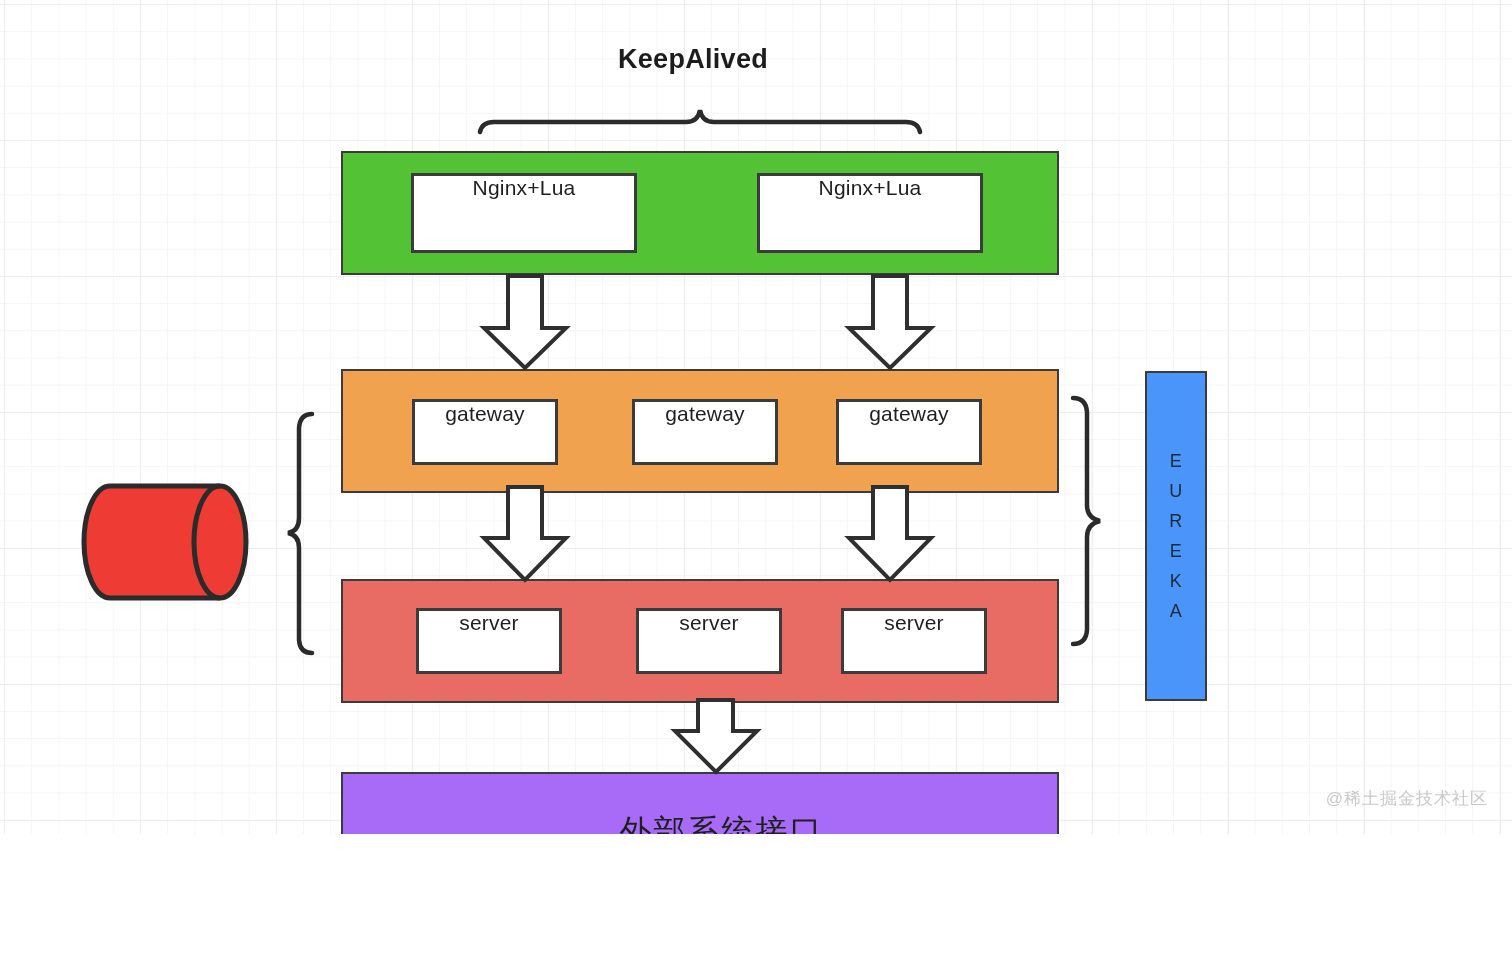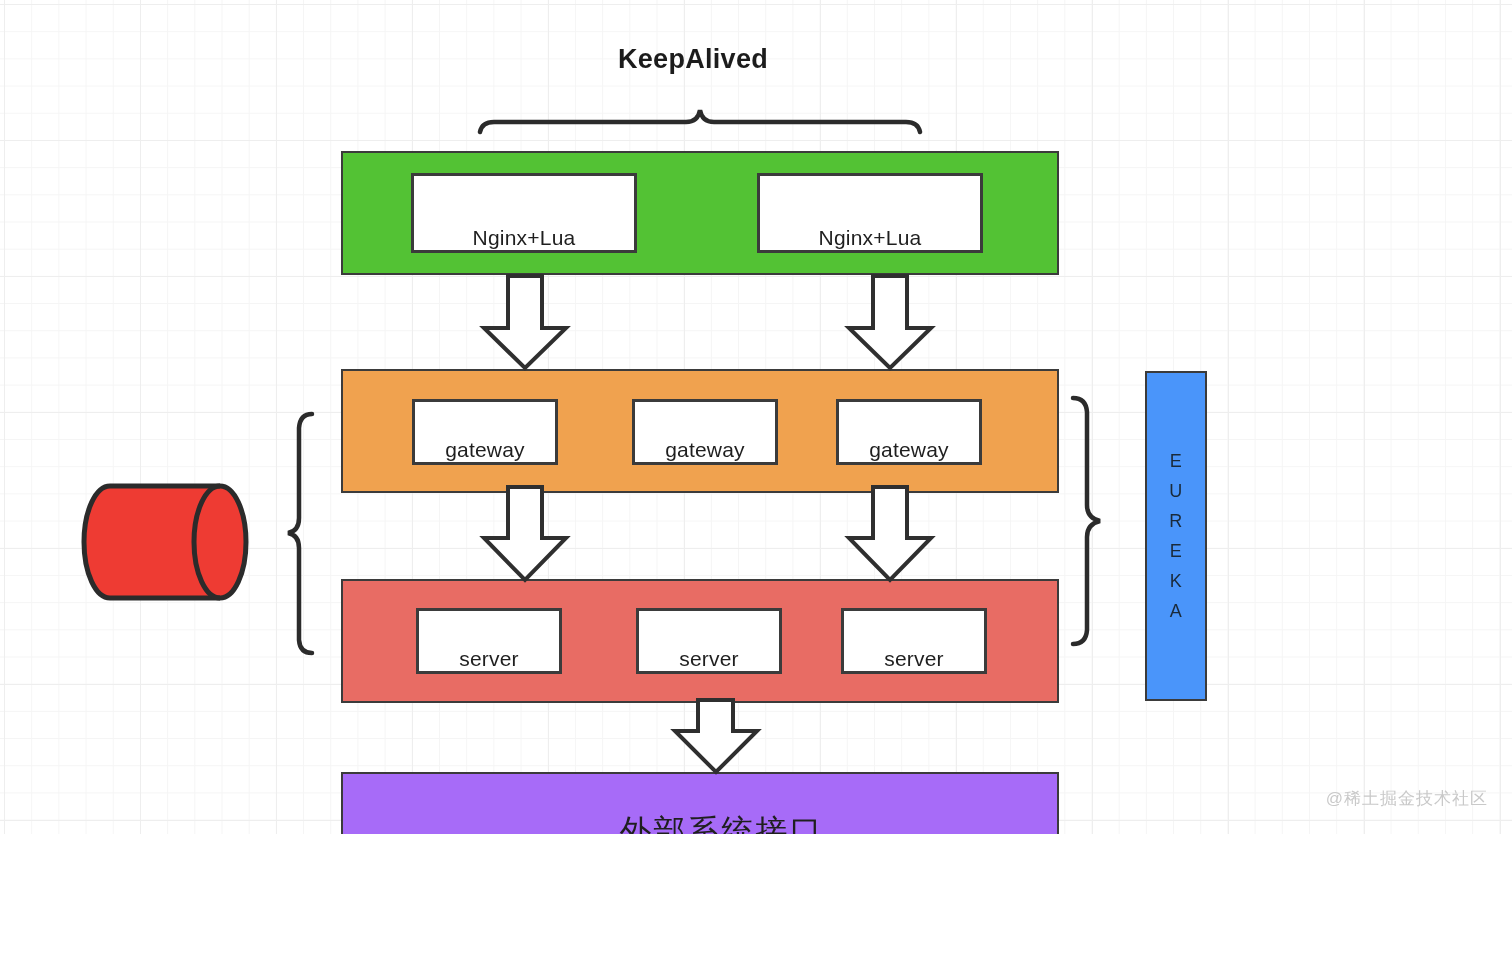--- a/index.html
+++ b/index.html
@@ -38,21 +38,21 @@
   .layer-orange { background: #F0A24F; }
   .layer-salmon { background: #E86C64; }
   .layer-purple { background: #A76BF8; }
 
   .node {
     position: absolute;
     box-sizing: border-box;
     background: #ffffff;
     border: 3px solid #3b3b3b;
     display: flex;
-    align-items: flex-end;
+    align-items: flex-start;
     justify-content: center;
     color: #1f1f1f;
     font-size: 21px;
     letter-spacing: .2px;
   }
 
   .cap-title {
     position: absolute;
     font-size: 27px;
     font-weight: 700;

